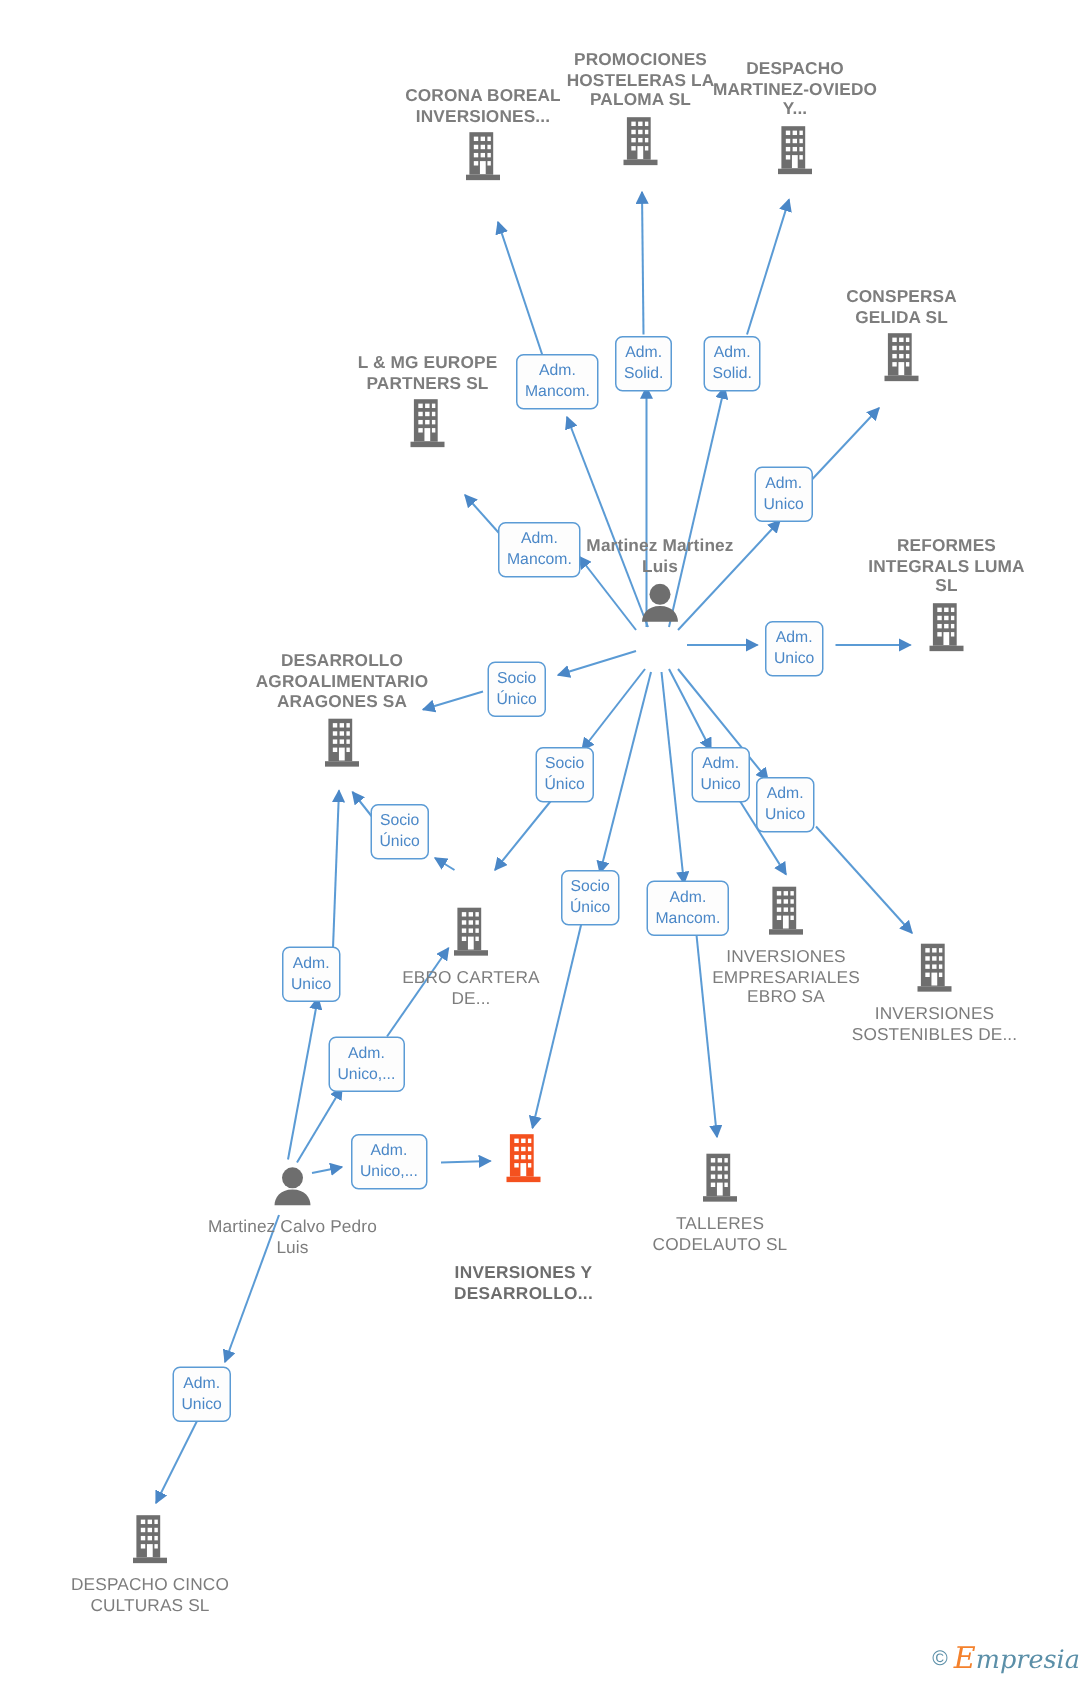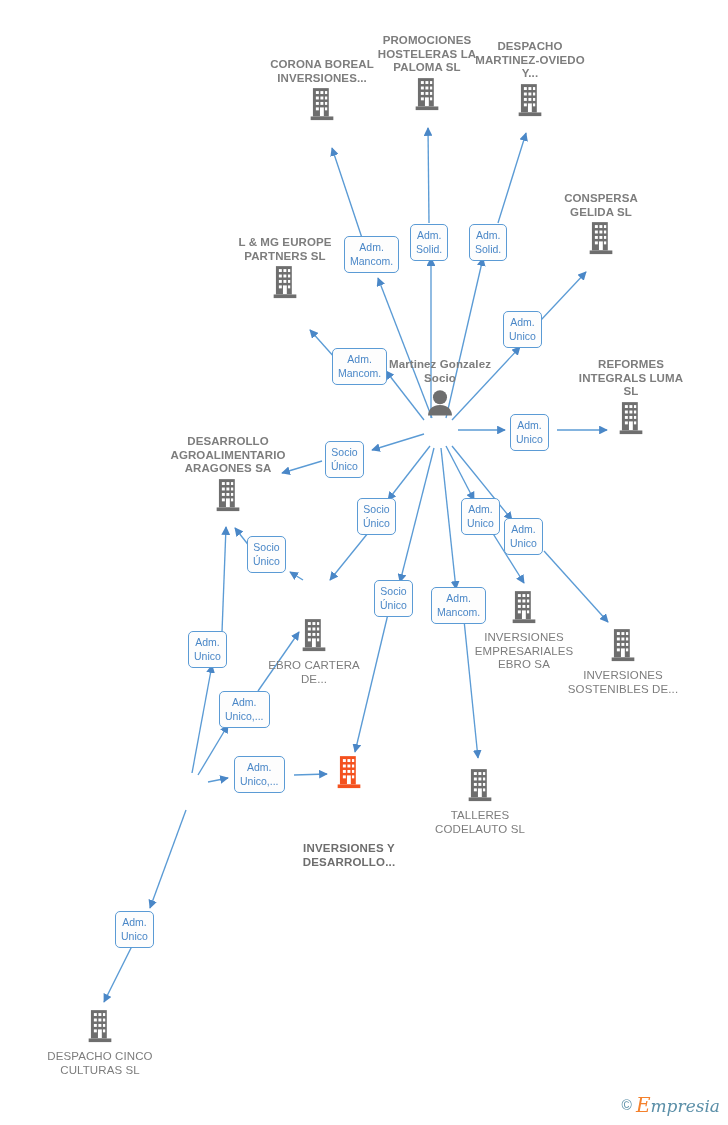--- a/index.html
+++ b/index.html
@@ -287,21 +287,21 @@
         <rect x="10.6" y="13.2" width="2.6" height="2.6" fill="#fff"></rect>
         <rect x="14.6" y="13.2" width="2.0" height="2.6" fill="#fff"></rect>
         <rect x="6.6" y="18" width="2.6" height="2.6" fill="#fff"></rect>
         <rect x="14.6" y="18" width="2.0" height="2.6" fill="#fff"></rect>
         <rect x="10.2" y="18" width="3.4" height="7.6" fill="#fff"></rect>
       </svg>
     </span>
   </div>
 
   <div class="node person caption-above" style="left:440px; top:358px;">
-    <span class="caption">Martinez Gonzalez Socio</span>
+    <span class="caption">Martinez Martinez Luis</span>
     <span class="glyph pers">
       <svg width="30" height="26" viewBox="0 0 26 23" aria-hidden="true">
         <circle cx="13" cy="6.4" r="6.2" fill="currentColor"></circle>
         <path d="M 13 13.2 C 5.6 13.2 2.4 18 2.4 22.6 L 23.6 22.6 C 23.6 18 20.4 13.2 13 13.2 Z" fill="currentColor"></path>
       </svg>
     </span>
   </div>
 
   <div class="node company caption-above" style="left:228px; top:435px;">
     <span class="caption">DESARROLLO AGROALIMENTARIO ARAGONES SA</span>
@@ -318,21 +318,21 @@
         <rect x="6.6" y="13.2" width="2.6" height="2.6" fill="#fff"></rect>
         <rect x="10.6" y="13.2" width="2.6" height="2.6" fill="#fff"></rect>
         <rect x="14.6" y="13.2" width="2.0" height="2.6" fill="#fff"></rect>
         <rect x="6.6" y="18" width="2.6" height="2.6" fill="#fff"></rect>
         <rect x="14.6" y="18" width="2.0" height="2.6" fill="#fff"></rect>
         <rect x="10.2" y="18" width="3.4" height="7.6" fill="#fff"></rect>
       </svg>
     </span>
   </div>
 
-  <div class="node company" style="left:314px; top:618px;">
+  <div class="node company" style="left:314px; top:604px;">
     <span class="glyph bldg">
       <svg width="28" height="34" viewBox="0 0 24 30" aria-hidden="true">
         <rect x="4" y="1" width="14" height="25" fill="currentColor"></rect>
         <rect x="2" y="26" width="20" height="3.2" fill="currentColor"></rect>
         <rect x="6.6" y="3.6" width="2.6" height="2.6" fill="#fff"></rect>
         <rect x="10.6" y="3.6" width="2.6" height="2.6" fill="#fff"></rect>
         <rect x="14.6" y="3.6" width="2.0" height="2.6" fill="#fff"></rect>
         <rect x="6.6" y="8.4" width="2.6" height="2.6" fill="#fff"></rect>
         <rect x="10.6" y="8.4" width="2.6" height="2.6" fill="#fff"></rect>
         <rect x="14.6" y="8.4" width="2.0" height="2.6" fill="#fff"></rect>
@@ -428,20 +428,29 @@
         <rect x="10.6" y="13.2" width="2.6" height="2.6" fill="#fff"></rect>
         <rect x="14.6" y="13.2" width="2.0" height="2.6" fill="#fff"></rect>
         <rect x="6.6" y="18" width="2.6" height="2.6" fill="#fff"></rect>
         <rect x="14.6" y="18" width="2.0" height="2.6" fill="#fff"></rect>
         <rect x="10.2" y="18" width="3.4" height="7.6" fill="#fff"></rect>
       </svg>
     </span>
     <span class="caption">TALLERES CODELAUTO SL</span>
   </div>
 
+  <div class="node person" style="left:195px; top:776px;">
+    <span class="glyph pers">
+      <svg width="30" height="26" viewBox="0 0 26 23" aria-hidden="true">
+        <circle cx="13" cy="6.4" r="6.2" fill="currentColor"></circle>
+        <path d="M 13 13.2 C 5.6 13.2 2.4 18 2.4 22.6 L 23.6 22.6 C 23.6 18 20.4 13.2 13 13.2 Z" fill="currentColor"></path>
+      </svg>
+    </span>
+    <span class="caption">Martinez Calvo Pedro Luis</span>
+  </div>
 
   <div class="node company" style="left:100px; top:1009px;">
     <span class="glyph bldg">
       <svg width="28" height="34" viewBox="0 0 24 30" aria-hidden="true">
         <rect x="4" y="1" width="14" height="25" fill="currentColor"></rect>
         <rect x="2" y="26" width="20" height="3.2" fill="currentColor"></rect>
         <rect x="6.6" y="3.6" width="2.6" height="2.6" fill="#fff"></rect>
         <rect x="10.6" y="3.6" width="2.6" height="2.6" fill="#fff"></rect>
         <rect x="14.6" y="3.6" width="2.0" height="2.6" fill="#fff"></rect>
         <rect x="6.6" y="8.4" width="2.6" height="2.6" fill="#fff"></rect>

